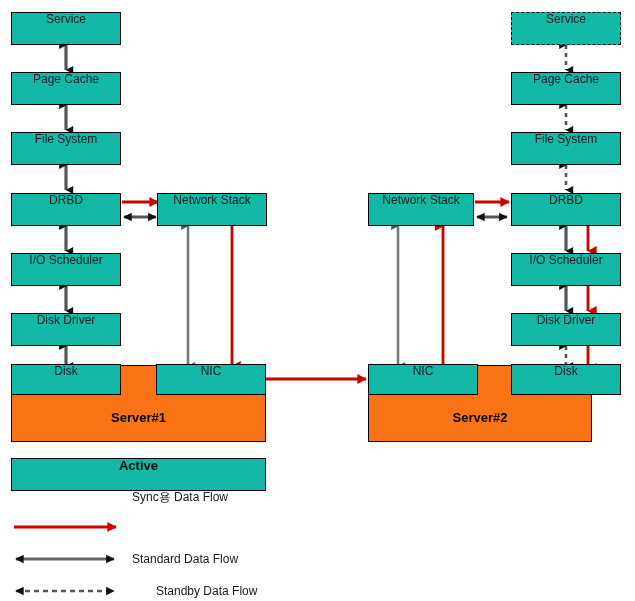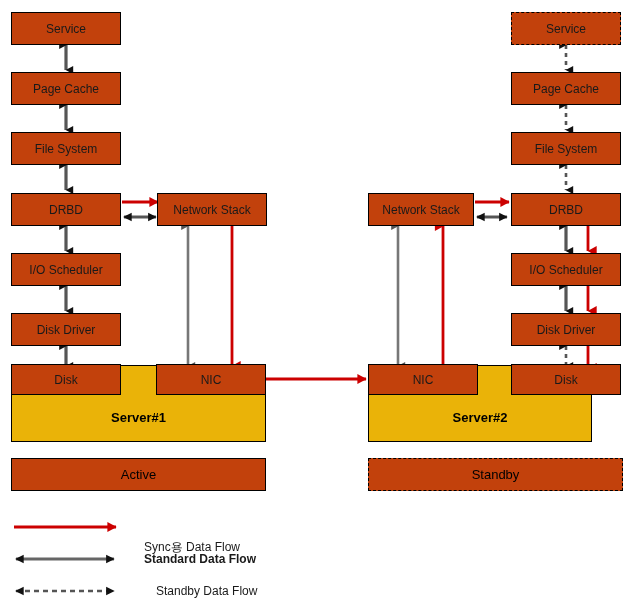--- a/index.html
+++ b/index.html
@@ -21,43 +21,42 @@
     position: absolute;
     left: 0;
     top: 0;
     width: 635px;
     height: 601px;
   }
   .node {
     position: absolute;
     box-sizing: border-box;
     border: 1.4px solid #000000;
-    background: #c2410c;
+    background: #14b8a6;
     display: flex;
-    align-items: center;
     justify-content: center;
     font-size: 12px;
     color: #1a1a1a;
     line-height: 1;
     z-index: 3;
   }
   .node.dashed {
     border-style: dashed;
     border-width: 1.8px;
   }
   .node.bold {
-    font-weight: normal;
+    font-weight: bold;
     font-size: 13px;
     color: #000000;
   }
   .server-frame {
     position: absolute;
     box-sizing: border-box;
     border: 1.4px solid #000000;
-    background: #eab308;
+    background: #f97316;
     display: flex;
     align-items: flex-end;
     justify-content: center;
     font-weight: bold;
     font-size: 13px;
     color: #000000;
     padding-bottom: 16px;
     z-index: 1;
   }
   .legend-label {
@@ -229,21 +228,18 @@
   <div class="node" style="left:511px; top:364px; width:110px; height:31px;">
     <span>Disk</span>
   </div>
   <div class="node" style="left:368px; top:193px; width:106px; height:33px;">
     <span>Network Stack</span>
   </div>
   <div class="node" style="left:368px; top:364px; width:110px; height:31px;">
     <span>NIC</span>
   </div>
 
-  <div class="node bold dashed" style="left:368px; top:458px; width:255px; height:33px;">
-    <span>Standby</span>
-  </div>
-
-  <div class="legend-label" style="left:132px; top:547px; transform:translateY(-50%);margin-left:12px;">Sync용 Data Flow</div>
-  <div class="legend-label" style="left:144px; top:559px; transform:translateY(-50%);font-weight:bold;">Standard Data Flow</div>
+
+  <div class="legend-label" style="left:132px; top:497px; transform:translateY(-50%);">Sync용 Data Flow</div>
+  <div class="legend-label" style="left:132px; top:559px; transform:translateY(-50%);">Standard Data Flow</div>
   <div class="legend-label" style="left:132px; top:591px; transform:translateY(-50%);margin-left:24px;">Standby Data Flow</div>
 
 </div>
 
 </body></html>

